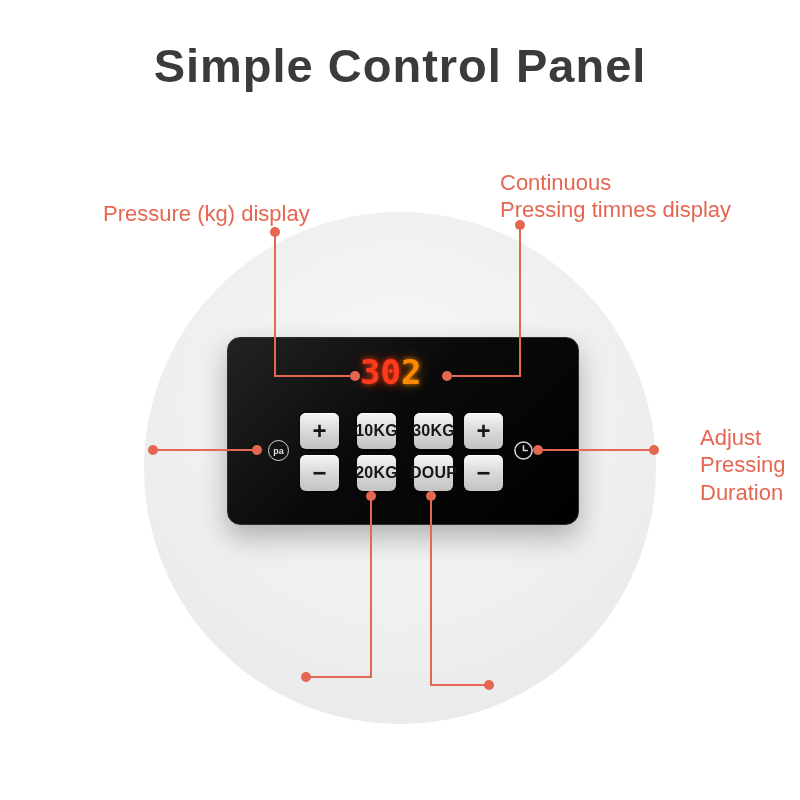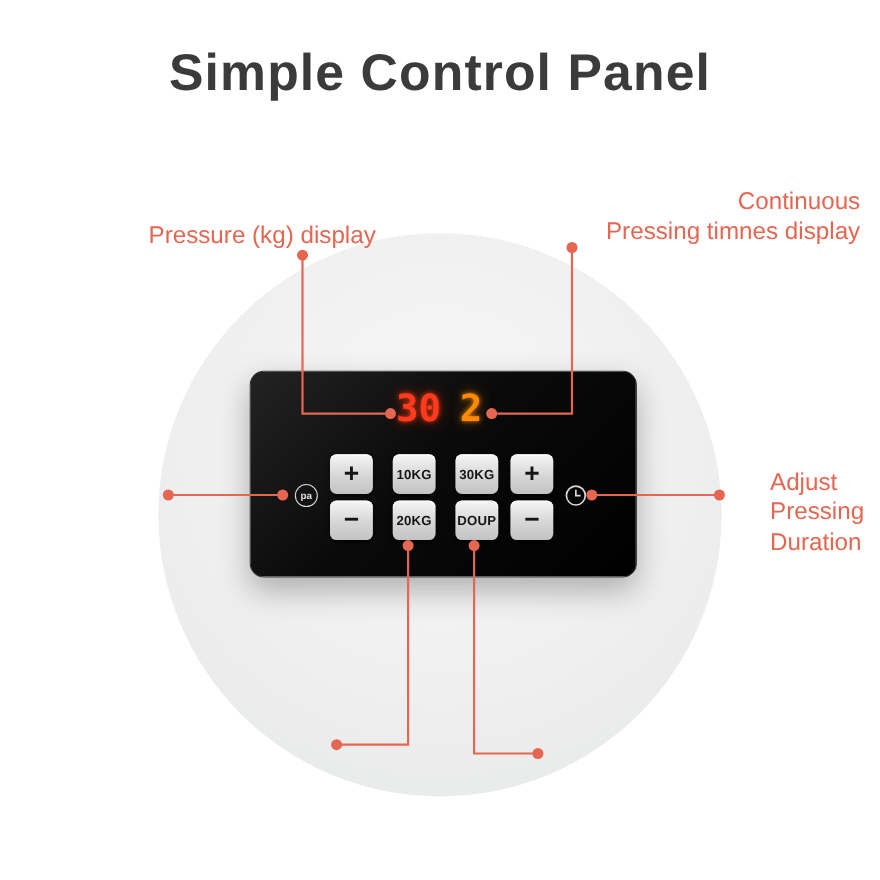--- a/index.html
+++ b/index.html
@@ -15,54 +15,54 @@
     position:absolute;left:144px;top:212px;width:512px;height:512px;border-radius:50%;
     background:radial-gradient(circle at 50% 38%, #f8f8f8 0%, #efefef 55%, #e4e6e6 100%);
   }
   .panel{
     position:absolute;left:227px;top:337px;width:350px;height:186px;border-radius:13px;
     background:linear-gradient(135deg,#232323 0%,#0a0a0a 45%,#000000 100%);
     border:1px solid #2e2e2e;
     box-shadow:0 12px 28px rgba(0,0,0,0.28);
   }
   .led{
-    position:absolute;left:132px;top:14px;display:flex;gap:17px;align-items:baseline;
+    position:absolute;left:132px;top:14px;display:flex;gap:0;align-items:baseline;
     font-family:"DejaVu Sans Mono",monospace;font-weight:bold;font-size:34px;
   }
   .led-pressure{
     color:#ff3b1f;
     text-shadow:0 0 5px rgba(255,60,10,0.9),0 0 14px rgba(255,60,10,0.45);
   }
   .led-times{
     color:#ff8a00;
     text-shadow:0 0 5px rgba(255,140,0,0.9),0 0 14px rgba(255,140,0,0.45);
   }
   .btn{
     position:absolute;width:39px;height:36px;border-radius:6px;
     background:linear-gradient(180deg,#f6f6f6 0%,#d6d6d6 55%,#c3c3c3 100%);
     box-shadow:inset 0 1px 0 #ffffff,0 1px 3px rgba(0,0,0,0.7);
     display:flex;align-items:center;justify-content:center;
     color:#161616;font-weight:bold;border:0;padding:0;cursor:pointer;
   }
   .btn.sym{font-size:24px;line-height:1;}
-  .btn.kg{font-size:12px;letter-spacing:0.2px;}
+  .btn.kg{font-size:16px;letter-spacing:0.2px;}
   .c1{left:72px}.c2{left:129px}.c3{left:186px}.c4{left:236px}
   .r1{top:75px}.r2{top:117px}
   .round-ic{
     position:absolute;width:21px;height:21px;border-radius:50%;
     border:1.5px solid #d8d8d8;box-sizing:border-box;
     display:flex;align-items:center;justify-content:center;
   }
   .pa-ic{left:40px;top:102px;color:#e0e0e0;font-size:9px;font-weight:bold;}
   .clock-ic{left:285px;top:102px;border:none;}
   .note{
     position:absolute;color:#e56651;font-size:22px;line-height:1.24;
   }
   .note div{white-space:nowrap;}
-  .center{text-align:right;}
+  .center{text-align:left;}
   .lines-svg{position:absolute;left:0;top:0;pointer-events:none;}
   .lines-svg path{fill:none;stroke:#e56651;stroke-width:2;}
   .lines-svg circle{fill:#e56651;}
 </style>
 </head>
 <body>
 
 <div class="page">
 
   <div class="title">Simple Control Panel</div>
@@ -90,21 +90,21 @@
     <button class="btn sym c1 r1">+</button>
     <button class="btn kg  c2 r1">10KG</button>
     <button class="btn kg  c3 r1">30KG</button>
     <button class="btn sym c4 r1">+</button>
     <button class="btn sym c1 r2">−</button>
     <button class="btn kg  c2 r2">20KG</button>
     <button class="btn kg  c3 r2">DOUP</button>
     <button class="btn sym c4 r2">−</button>
   </div>
 
-  <div class="note" style="left:103px;top:200px;margin-left:32px;">
+  <div class="note" style="left:103px;top:200px;">
     <div>Pressure (kg) display</div>
   </div>
 
   <div class="note center" style="left:500px;top:169px;width:282px;">
     <div>Continuous</div>
     <div>Pressing timnes display</div>
   </div>
 
 
   <div class="note" style="left:700px;top:424px;">

